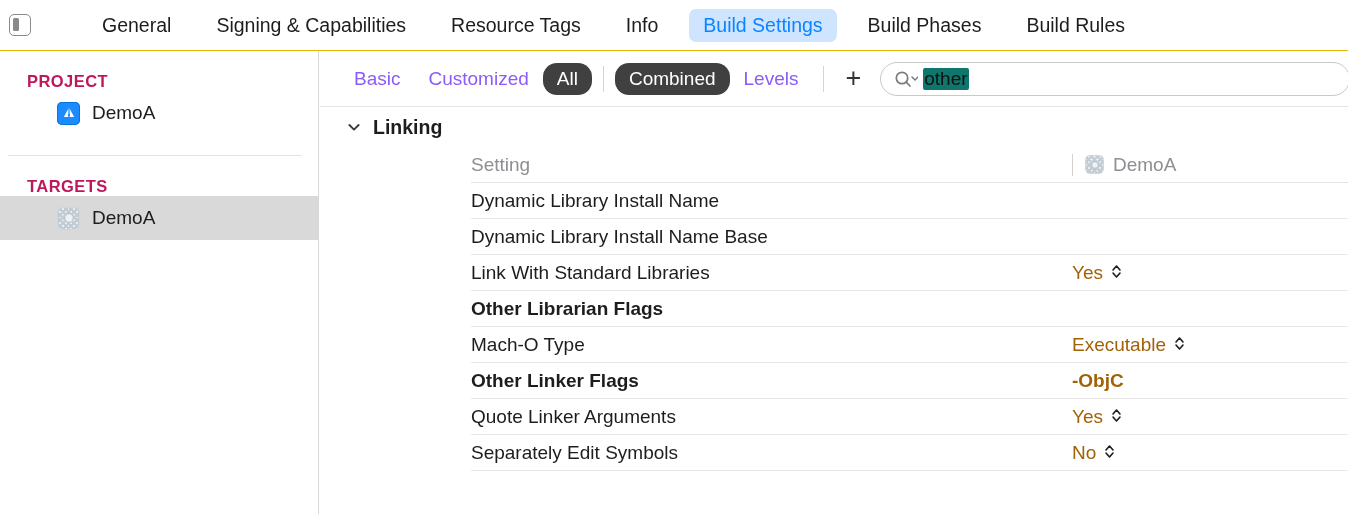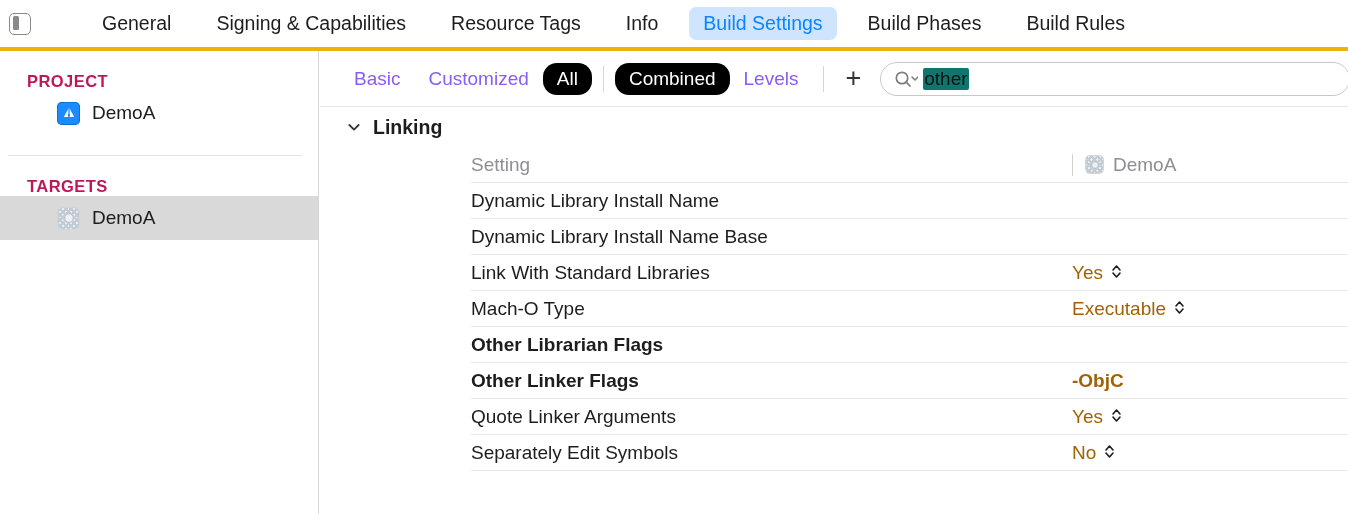--- a/index.html
+++ b/index.html
@@ -8,21 +8,21 @@
     background:#ffffff;
     font-family:"Liberation Sans", sans-serif;
     -webkit-font-smoothing:antialiased;
     overflow:hidden;
   }
   .app { position:relative; width:1348px; height:514px; }
 
   
   .tabbar {
     position:absolute; left:0; top:0; width:1348px; height:51px;
-    background:#ffffff; border-bottom:4px solid #eab308;
+    background:#ffffff; border-bottom:1px solid #eab308;
     display:flex; align-items:center;
   }
   .sidebar-toggle {
     width:22px; height:22px; margin-left:9px;
     border:1.6px solid #8a8a8a; border-radius:5px;
     position:relative; flex:none;
   }
   .sidebar-toggle .fill {
     position:absolute; left:3px; top:2.5px; width:6px; height:13.5px;
     background:#8a8a8a; border-radius:1.5px;
@@ -80,21 +80,21 @@
   .pane { position:absolute; left:320px; top:51px; width:1028px; height:463px; background:#fff; }
 
   .filterbar {
     height:56px; display:flex; align-items:center; border-bottom:1px solid #e4e4e4;
     padding-left:20px;
   }
   .fbtn {
     font-size:19px; color:#8b5cf6; padding:5px 14px; border-radius:14px;
     white-space:nowrap; cursor:default;
   }
-  .fbtn.on { background:#000000; color:#ffffff; }
+  .fbtn.on { background:#404040; color:#ffffff; }
   .fdiv { width:1px; height:26px; background:#d5d5d5; margin:0 11px; flex:none; }
   .plus {
     font-size:27px; color:#33333a; line-height:1; padding:0 10px; cursor:default;
     font-weight:300;
   }
   .searchfield {
     flex:1; height:34px; margin-left:9px; margin-right:-2px;
     border:1px solid #c9c9c9; border-radius:17px; background:#fff;
     display:flex; align-items:center; padding:0 13px; gap:5px; min-width:0;
   }
@@ -240,39 +240,39 @@
             <div class="td-value">
               <span>Yes</span>
               <span class="stepper">
                 <svg width="13" height="19" viewBox="0 0 13 19">
                   <path d="M3 8 L6.5 4 L10 8" fill="none" stroke="#1d1d1f" stroke-width="1.6" stroke-linecap="round" stroke-linejoin="round"></path>
                   <path d="M3 11 L6.5 15 L10 11" fill="none" stroke="#1d1d1f" stroke-width="1.6" stroke-linecap="round" stroke-linejoin="round"></path>
                 </svg>
               </span>
             </div>
           </div>
+          <div class="trow bold">
+            <div class="td-setting">Other Librarian Flags</div>
+            <div class="td-value">
+              <span></span>
+            </div>
+          </div>
           <div class="trow">
             <div class="td-setting">Mach-O Type</div>
             <div class="td-value">
               <span>Executable</span>
               <span class="stepper">
                 <svg width="13" height="19" viewBox="0 0 13 19">
                   <path d="M3 8 L6.5 4 L10 8" fill="none" stroke="#1d1d1f" stroke-width="1.6" stroke-linecap="round" stroke-linejoin="round"></path>
                   <path d="M3 11 L6.5 15 L10 11" fill="none" stroke="#1d1d1f" stroke-width="1.6" stroke-linecap="round" stroke-linejoin="round"></path>
                 </svg>
               </span>
             </div>
           </div>
           <div class="trow bold">
-            <div class="td-setting">Other Librarian Flags</div>
-            <div class="td-value">
-              <span></span>
-            </div>
-          </div>
-          <div class="trow bold">
             <div class="td-setting">Other Linker Flags</div>
             <div class="td-value">
               <span>-ObjC</span>
             </div>
           </div>
           <div class="trow">
             <div class="td-setting">Quote Linker Arguments</div>
             <div class="td-value">
               <span>Yes</span>
               <span class="stepper">

